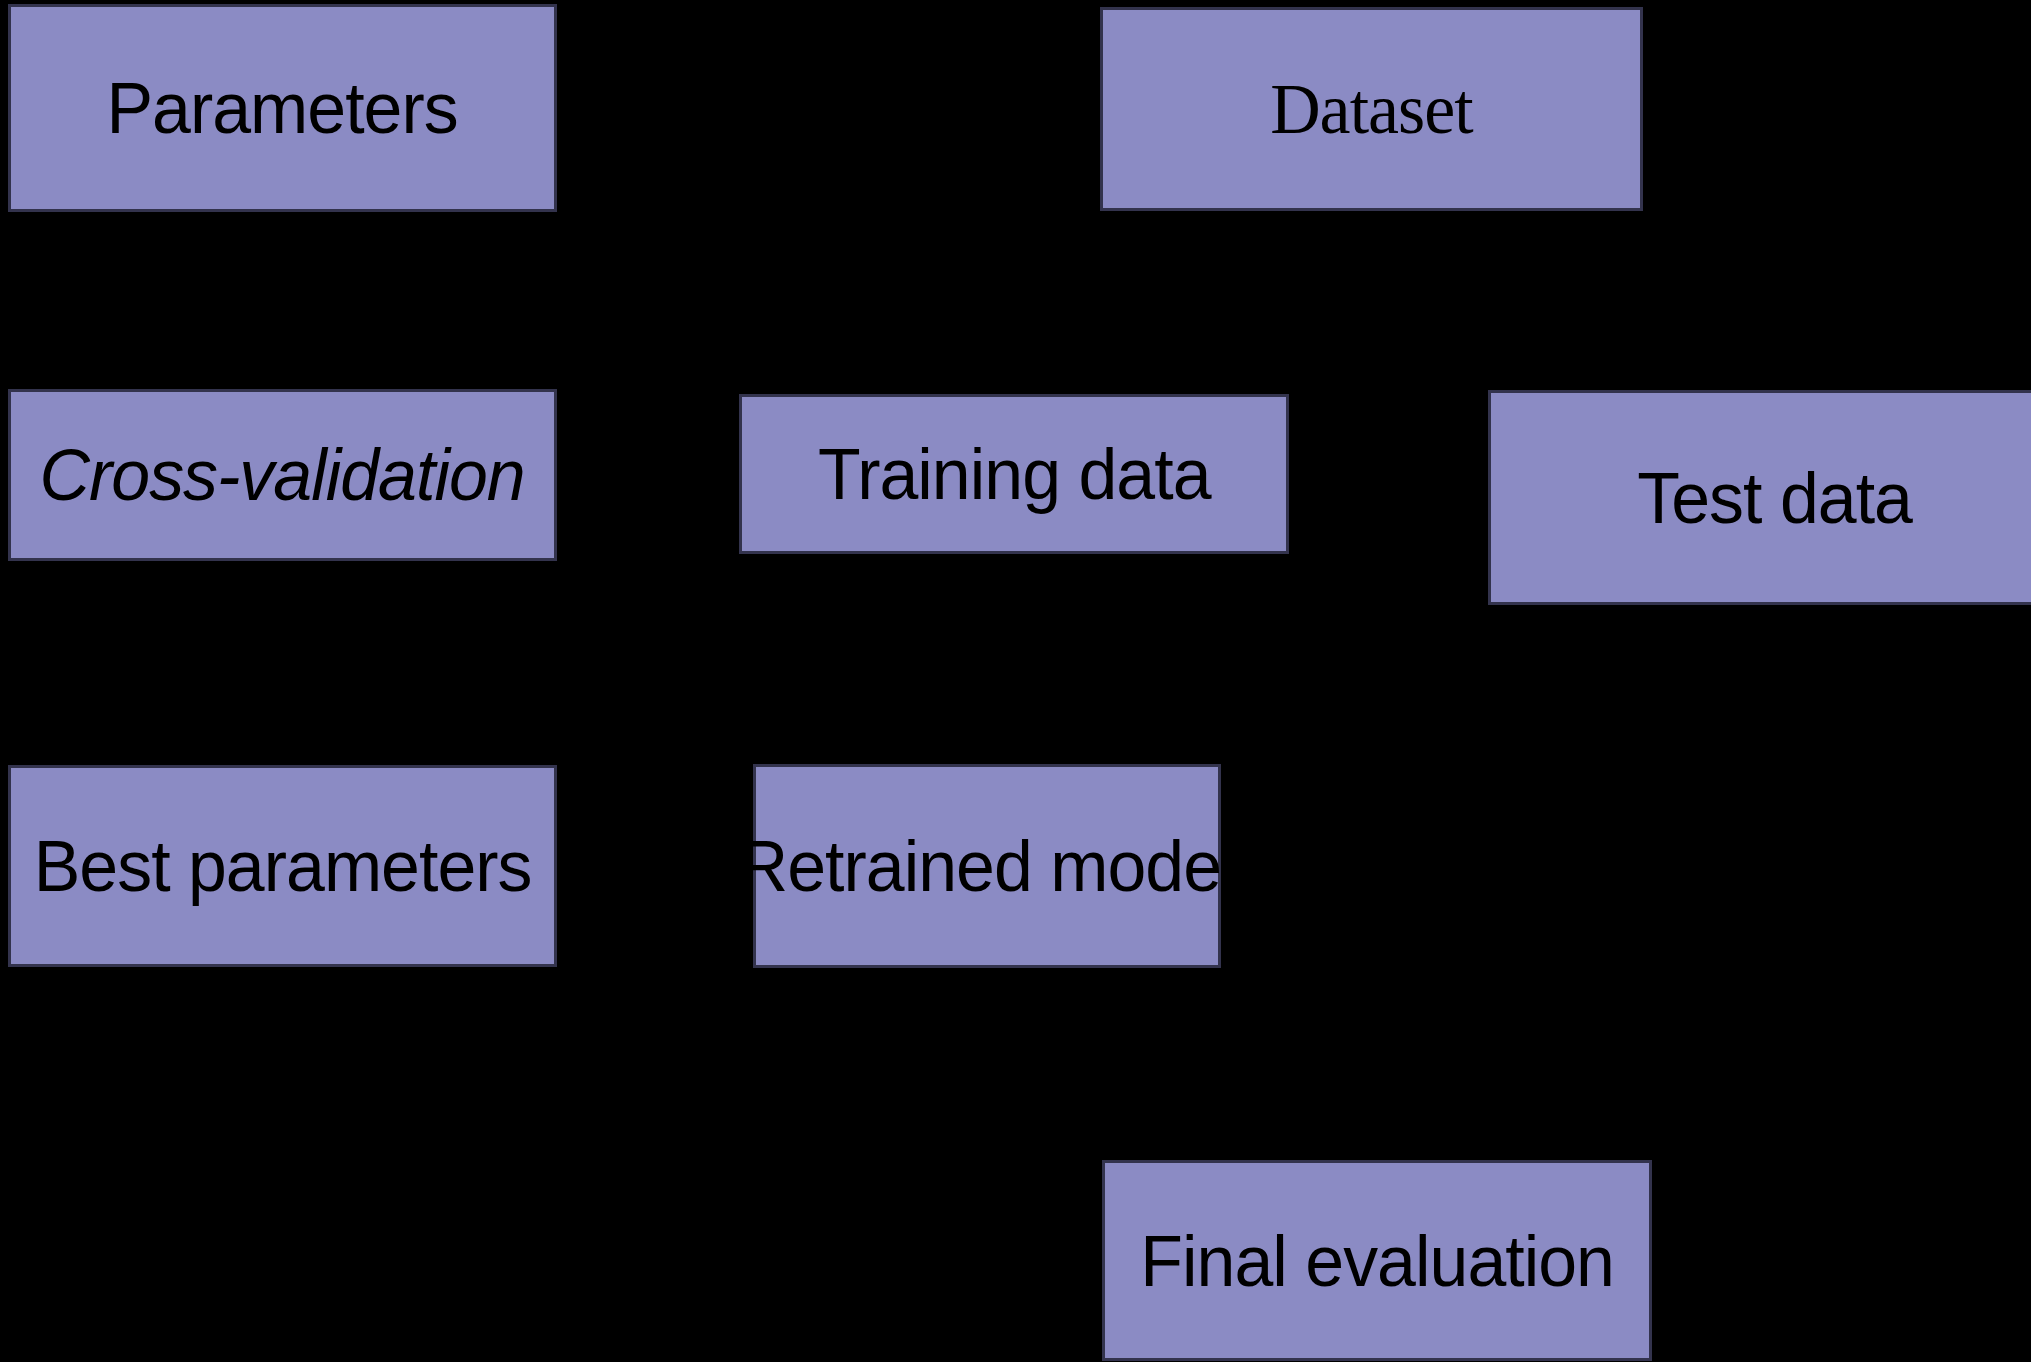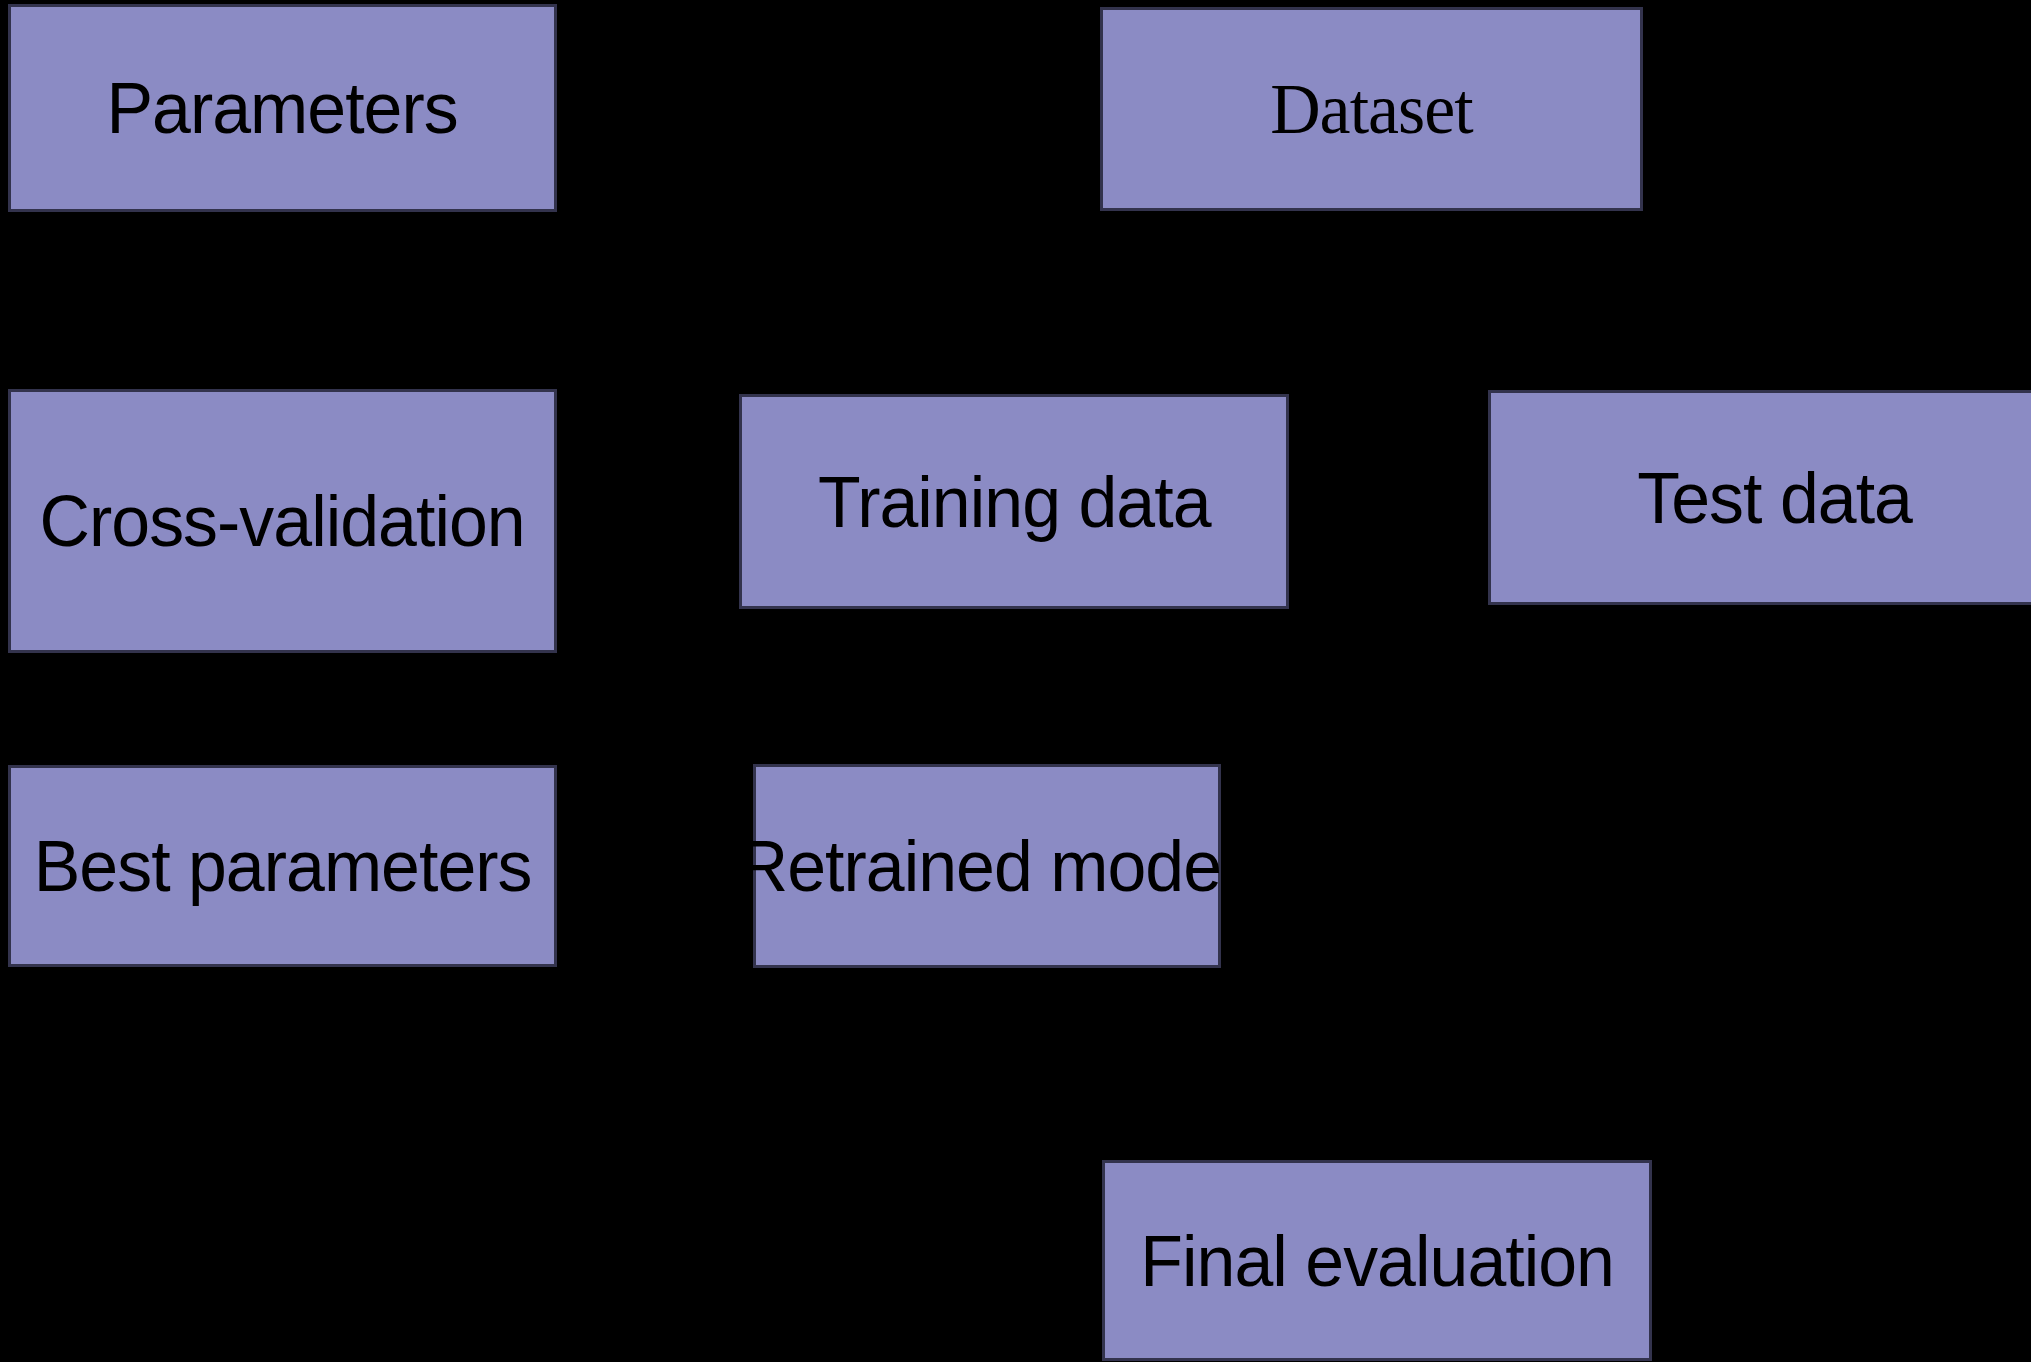--- a/index.html
+++ b/index.html
@@ -29,22 +29,22 @@
     font-size: 72px;
     font-weight: 400;
     letter-spacing: -1px;
     white-space: nowrap;
     line-height: 1;
     transform: scaleX(0.97);
   }
   
   #n-parameters      { left: 8px;    top: 4px;    width: 549px; height: 208px; }
   #n-dataset         { left: 1100px; top: 7px;    width: 543px; height: 204px; font-family: Liberation Serif, serif; }
-  #n-cross-validation{ left: 8px;    top: 389px;  width: 549px; height: 264px; }
-  #n-training-data   { left: 739px;  top: 394px;  width: 550px; height: 215px; }
+  #n-cross-validation{ left: 8px;    top: 389px;  width: 549px; height: 172px; font-style: italic; }
+  #n-training-data   { left: 739px;  top: 394px;  width: 550px; height: 160px; }
   #n-test-data       { left: 1488px; top: 390px;  width: 574px; height: 215px; }
   #n-best-parameters { left: 8px;    top: 765px;  width: 549px; height: 202px; }
   #n-retrained-model { left: 753px;  top: 764px;  width: 468px; height: 204px; }
   #n-final-evaluation{ left: 1102px; top: 1160px; width: 550px; height: 201px; }
 </style>
 </head>
 <body>
 
 <div class="canvas">
 

